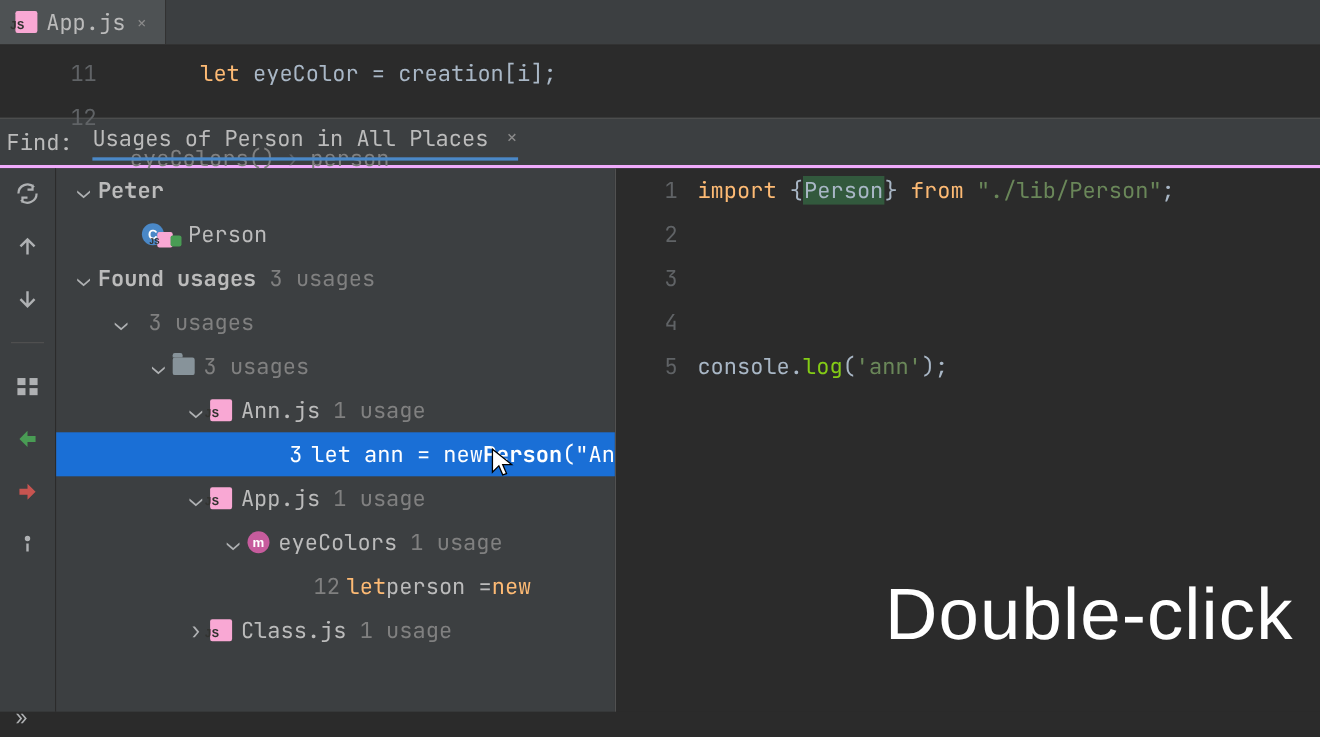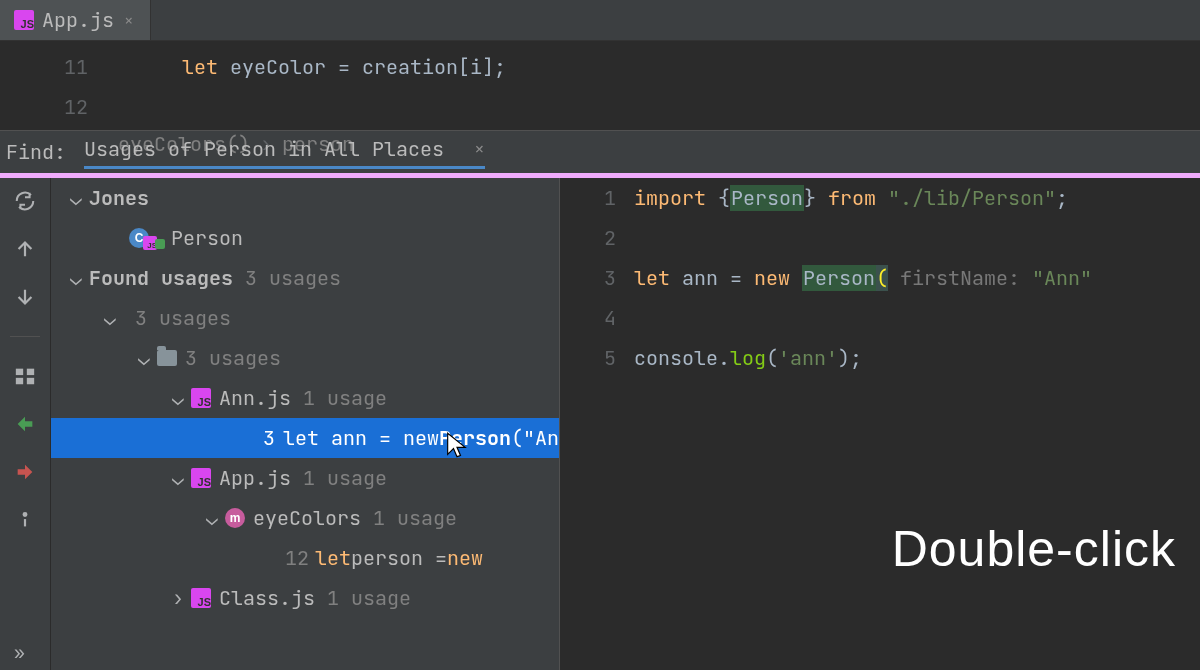--- a/index.html
+++ b/index.html
@@ -2,44 +2,44 @@
 <html><head>
 <meta charset="utf-8">
 <style>
   html,body{margin:0;padding:0;width:1200px;height:670px;overflow:hidden;
     background:#2B2B2B;color:#A9B7C6;font-family:"JetBrains Mono","Menlo","Consolas",monospace;font-size:20px}
   .editor-area{background:#2B2B2B}
   .tab-bar{height:40px;background:#3C3F41;display:flex;align-items:stretch;border-bottom:1px solid #323232}
   .file-tab{display:flex;align-items:center;gap:8px;padding:0 14px;background:#4E5254;
     border-right:1px solid #323232;color:#BBBBBB}
   .file-tab .tab-close{color:#8A8A8A;font-size:16px;padding:0 2px}
-  .js-icon{width:20px;height:20px;background:#d946ef;border-radius:2px;display:inline-flex;
+  .js-icon{width:20px;height:20px;background:#f9a8d4;border-radius:2px;display:inline-flex;
     align-items:flex-end;justify-content:flex-end;font-size:11px;font-weight:bold;color:#323330;
-    padding:0 0 0 0;box-sizing:border-box;font-family:Liberation Sans, sans-serif}
+    padding:0 12px 0 0;box-sizing:border-box;font-family:Liberation Mono, monospace}
   .code-block{padding-top:6px}
   .code-line{display:flex;line-height:40px}
   .gutter{width:88px;text-align:right;padding-right:26px;color:#606366;user-select:none;flex-shrink:0}
   .code{white-space:pre}
   .crumbs{display:flex;gap:10px;align-items:center;padding:4px 0 8px 118px;color:#808080;font-size:20px}
   .crumbs .chev{color:#606366}
   
   .kw{color:#fdba74}
   .fn{color:#84cc16}
   .id{color:#A9B7C6}
   .op{color:#A9B7C6}
   .str{color:#6A8759}
   .hl-type{background:#214283;padding:0 1px}
   .hl-type2{background:#32593D;padding:0 1px}
   .paren-hl{background:#3B514D;color:#FFEF28}
   .hint{color:#787878}
   
   .find-header{height:42px;background:#3C3F41;display:flex;align-items:center;gap:18px;
-    border-top:1px solid #515151;border-bottom:5px solid #f0abfc;padding-left:6px}
+    border-top:1px solid #515151;border-bottom:3px solid #f0abfc;padding-left:6px}
   .find-label{color:#BBBBBB}
-  .find-tab{display:flex;align-items:center;gap:30px;padding-bottom:4px;
+  .find-tab{display:flex;align-items:center;gap:16px;padding-bottom:4px;
     border-bottom:3px solid #4A88C7;color:#BBBBBB}
   .find-tab .tab-close{color:#8A8A8A;font-size:18px}
   
   .lower{display:flex;height:calc(670px - 40px - 94px - 42px)}
   .tool-col{width:50px;background:#3C3F41;display:flex;flex-direction:column;align-items:center;
     padding-top:10px;gap:22px;border-right:1px solid #2B2B2B}
   .tool-col .divider{width:30px;height:1px;background:#515151;margin:4px 0}
   .tool-ic{width:26px;height:26px;color:#AFB1B3;display:flex;align-items:center;justify-content:center}
   .tool-ic svg{width:22px;height:22px}
   .tree{flex:0 0 508px;background:#3C3F41;overflow:hidden;position:relative;font-size:20px}
@@ -59,35 +59,35 @@
   .green-dot{width:10px;height:10px;background:#499C54;border-radius:2px;display:inline-block;
     margin-left:-4px;margin-right:6px;position:relative;top:6px}
   .sel{background:#1A6FD6;color:#fff}
   .sel .label,.sel .muted,.sel .bold{color:#fff}
   .preview{flex:1;background:#2B2B2B;border-left:1px solid #515151}
   .preview .gutter{width:56px;padding-right:18px}
   .preview .code-line{line-height:40px}
   .cursor-arrow{position:absolute;left:392px;top:253px;pointer-events:none}
   .cursor-arrow svg{width:28px;height:28px}
   .overlay-text{position:absolute;right:24px;top:520px;font-family:Arial,Helvetica,sans-serif;
-    font-size:50px;color:#FFFFFF;font-weight:500;letter-spacing:1px}
+    font-size:66px;color:#FFFFFF;font-weight:500;letter-spacing:1px}
   .more-ic{position:absolute;bottom:6px;left:14px;color:#AFB1B3;font-size:18px;letter-spacing:2px}
 </style>
 </head>
 <body>
 
 <div class="tab-bar">
   <div class="file-tab">
     <span class="js-icon">JS</span>
     <span>App.js</span>
     <span class="tab-close">×</span>
   </div>
 </div>
 
-<div class="editor-area" style="height:89px">
+<div class="editor-area" style="height:66px">
   <div class="code-block">
     <div class="code-line">
       <div class="gutter">11</div>
       <div class="code"><span style="display:inline-block;width:68px"></span><span class="kw">let</span> <span class="id">eyeColor</span> <span class="op">=</span> <span class="id">creation</span><span class="id">[i];</span></div>
     </div>
     <div class="code-line">
       <div class="gutter">12</div>
     </div>
   </div>
   <div class="crumbs">
@@ -147,21 +147,21 @@
           <circle cx="12" cy="6" r="1.5" fill="currentColor"></circle>
           <path d="M12 11v8"></path>
         </svg>
     </div>
     <span class="more-ic">»</span>
   </div>
 
   <div class="tree">
     <div class="node" style="padding-left:16px">
       <span class="exp">⌄</span>
-      <span class="bold label">Jones</span>
+      <span class="bold label">Peter</span>
     </div>
     <div class="node" style="padding-left:78px">
       <span class="class-ic class-blue">C</span>
       <span class="js-icon" style="width:14px;height:14px;font-size:8px;margin-left:-14px;margin-top:10px;margin-right:2px">JS</span>
       <span class="green-dot"></span>
       <span class="label">Person</span>
     </div>
     <div class="node" style="padding-left:16px">
       <span class="exp">⌄</span>
       <span class="bold label">Found usages</span>
@@ -224,21 +224,20 @@
     <div class="code-line">
       <div class="gutter">1</div>
       <div class="code"><span class="kw">import</span> <span class="op">{</span><span class="id hl-type2">Person</span><span class="op">}</span> <span class="kw">from</span> <span class="str">"./lib/Person"</span><span class="op">;</span></div>
     </div>
     <div class="code-line">
       <div class="gutter">2</div>
       <div class="code"></div>
     </div>
     <div class="code-line">
       <div class="gutter">3</div>
-      <div class="code"><span class="kw">let</span> <span class="id">ann</span> <span class="op">=</span> <span class="kw">new</span> <span class="id hl-type2">Person</span><span class="paren-hl">(</span> <span class="hint">firstName:</span> <span class="str">"Ann"</span></div>
     </div>
     <div class="code-line">
       <div class="gutter">4</div>
       <div class="code"></div>
     </div>
     <div class="code-line">
       <div class="gutter">5</div>
       <div class="code"><span class="id">console</span><span class="op">.</span><span class="fn">log</span><span class="op">(</span><span class="str">'ann'</span><span class="op">);</span></div>
     </div>
   </div>

